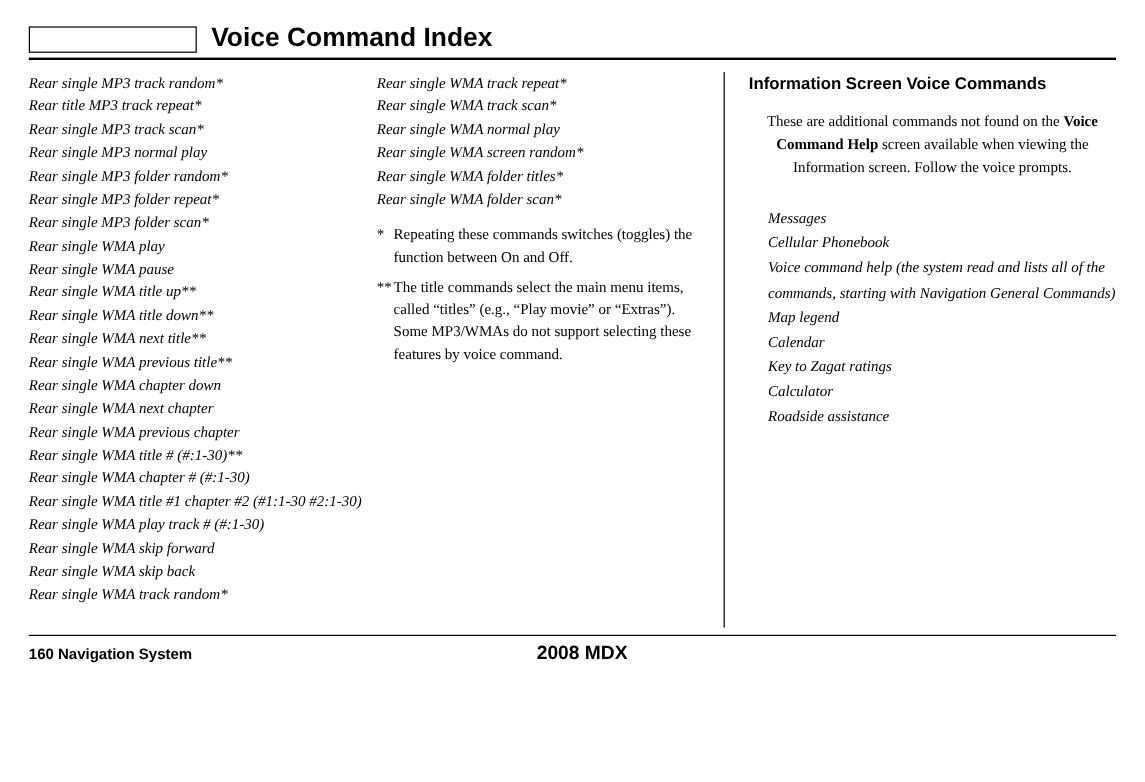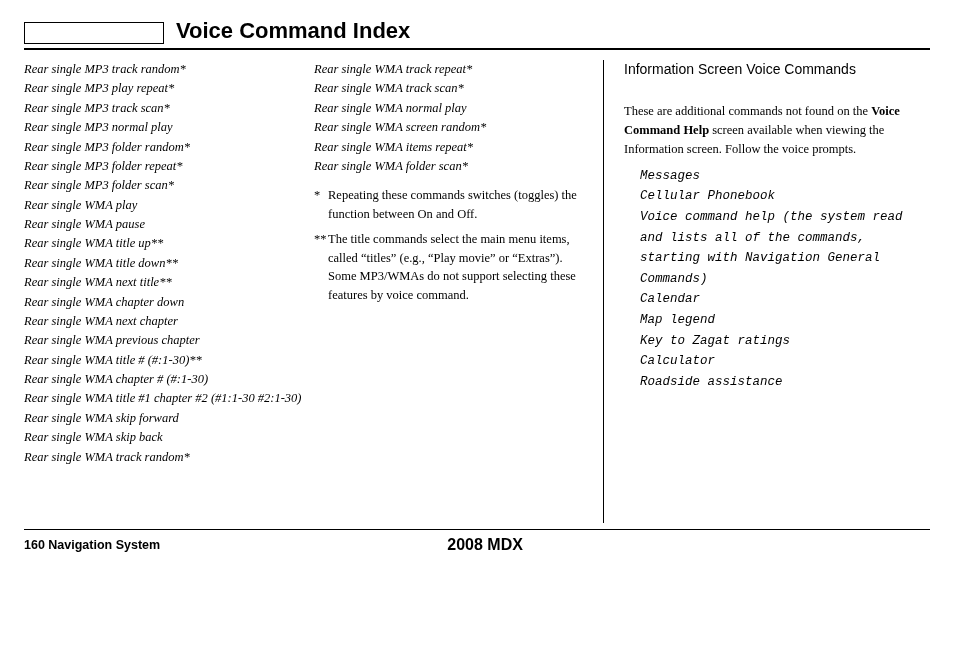--- a/index.html
+++ b/index.html
@@ -97,39 +97,39 @@
 
     .footnote-text {
       font-size: 12.5px;
       line-height: 1.5;
     }
 
     
     .right-section-title {
       font-family: Arial, sans-serif;
       font-size: 14px;
-      font-weight: normal;
+      font-weight: bold;
       line-height: 1.4;
+      margin-bottom: 12px;
+    }
+
+    .right-intro {
+      font-size: 12.5px;
+      line-height: 1.55;
       margin-bottom: 22px;
-    }
-
-    .right-intro {
-      font-size: 12.5px;
-      line-height: 1.55;
-      margin-bottom: 6px;
+      text-align: center;
     }
 
     .right-intro strong {
       font-weight: bold;
     }
 
     .right-list {
       padding-left: 16px;
       margin-top: 4px;
-      font-family: Liberation Mono, monospace;
     }
 
     .right-list-item {
       font-style: italic;
       font-size: 12.5px;
       line-height: 1.65;
     }
 
     
     .footer {
@@ -165,70 +165,72 @@
 
   <div class="header">
     <div class="header-box"></div>
     <div class="header-title">Voice Command Index</div>
   </div>
 
   <div class="content">
 
     <div class="col-left" id="left-col">
         <div class="italic-item">Rear single MP3 track random*</div>
-        <div class="italic-item">Rear single MP3 play repeat*</div>
+        <div class="italic-item">Rear title MP3 track repeat*</div>
         <div class="italic-item">Rear single MP3 track scan*</div>
         <div class="italic-item">Rear single MP3 normal play</div>
         <div class="italic-item">Rear single MP3 folder random*</div>
         <div class="italic-item">Rear single MP3 folder repeat*</div>
         <div class="italic-item">Rear single MP3 folder scan*</div>
         <div class="italic-item">Rear single WMA play</div>
         <div class="italic-item">Rear single WMA pause</div>
         <div class="italic-item">Rear single WMA title up**</div>
         <div class="italic-item">Rear single WMA title down**</div>
         <div class="italic-item">Rear single WMA next title**</div>
+        <div class="italic-item">Rear single WMA previous title**</div>
         <div class="italic-item">Rear single WMA chapter down</div>
         <div class="italic-item">Rear single WMA next chapter</div>
         <div class="italic-item">Rear single WMA previous chapter</div>
         <div class="italic-item">Rear single WMA title # (#:1-30)**</div>
         <div class="italic-item">Rear single WMA chapter # (#:1-30)</div>
         <div class="italic-item">Rear single WMA title #1 chapter #2 (#1:1-30 #2:1-30)</div>
+        <div class="italic-item">Rear single WMA play track # (#:1-30)</div>
         <div class="italic-item">Rear single WMA skip forward</div>
         <div class="italic-item">Rear single WMA skip back</div>
         <div class="italic-item">Rear single WMA track random*</div>
       </div>
 
     <div class="col-middle" id="mid-col">
         <div class="italic-item">Rear single WMA track repeat*</div>
         <div class="italic-item">Rear single WMA track scan*</div>
         <div class="italic-item">Rear single WMA normal play</div>
         <div class="italic-item">Rear single WMA screen random*</div>
-        <div class="italic-item">Rear single WMA items repeat*</div>
+        <div class="italic-item">Rear single WMA folder titles*</div>
         <div class="italic-item">Rear single WMA folder scan*</div>
         <div class="footnote-section">
           <div class="footnote-item">
             <span class="footnote-marker">*</span>
             <span class="footnote-text">Repeating these commands switches (toggles) the function between On and Off.</span>
           </div>
           <div class="footnote-item">
             <span class="footnote-marker">**</span>
             <span class="footnote-text">The title commands select the main menu items, called “titles” (e.g., “Play movie” or “Extras”). Some MP3/WMAs do not support selecting these features by voice command.</span>
           </div>
         </div>
       </div>
 
     <div class="col-right">
       <div class="right-section-title">Information Screen Voice Commands</div>
       <div class="right-intro" id="right-intro-el">These are additional commands not found on the <strong>Voice Command Help</strong> screen available when viewing the Information screen. Follow the voice prompts.</div>
       <div class="right-list" id="right-list-el">
           <div class="right-list-item"><em>Messages</em></div>
           <div class="right-list-item"><em>Cellular Phonebook</em></div>
           <div class="right-list-item"><em>Voice command help</em> (the system read and lists all of the commands, starting with Navigation General Commands)</div>
+          <div class="right-list-item"><em>Map legend</em></div>
           <div class="right-list-item"><em>Calendar</em></div>
-          <div class="right-list-item"><em>Map legend</em></div>
           <div class="right-list-item"><em>Key to Zagat ratings</em></div>
           <div class="right-list-item"><em>Calculator</em></div>
           <div class="right-list-item"><em>Roadside assistance</em></div>
         </div>
     </div>
 
   </div>
 
   <div class="footer">
     <div class="footer-left">160   Navigation System</div>

